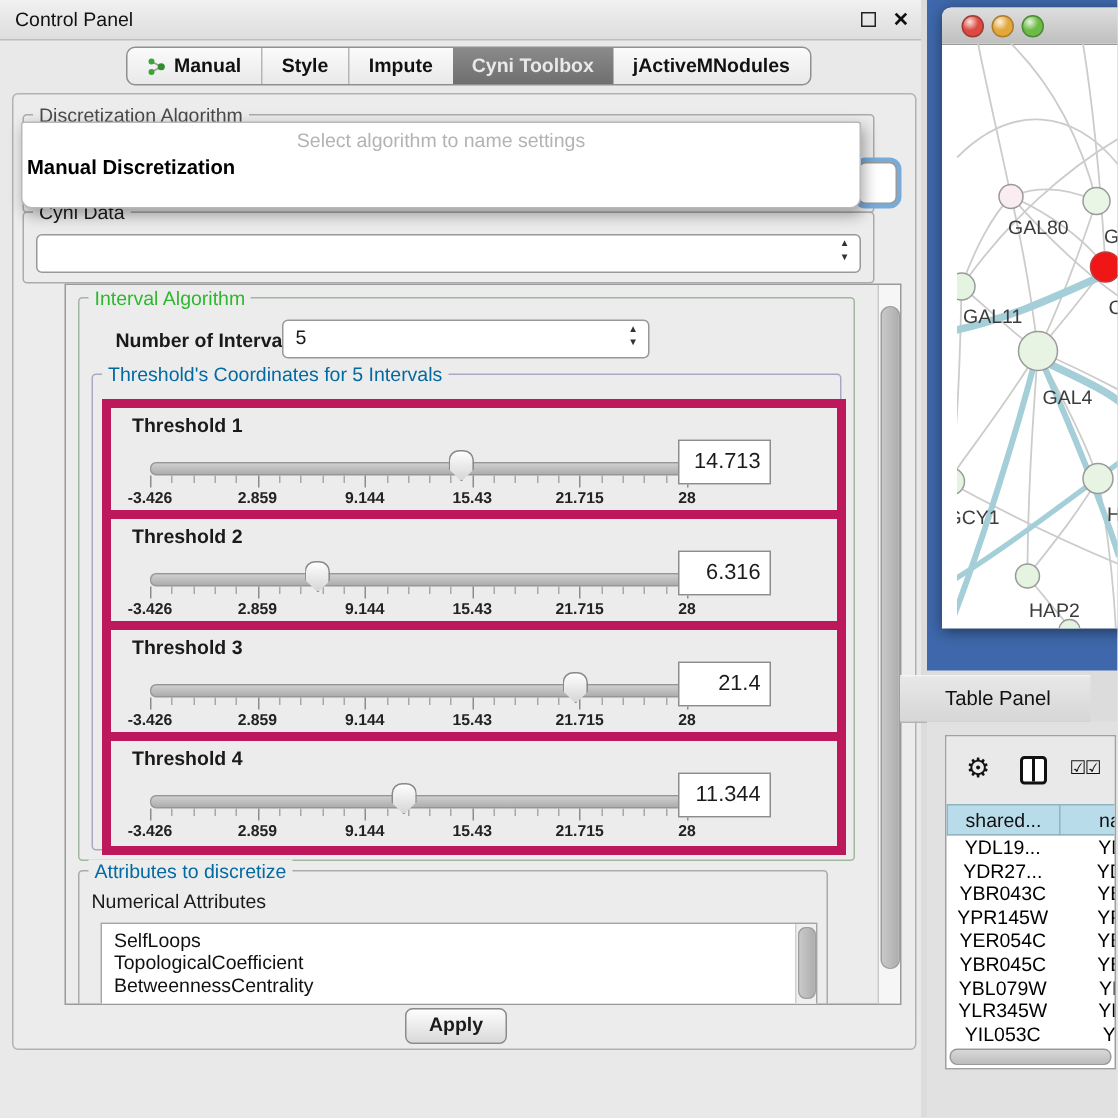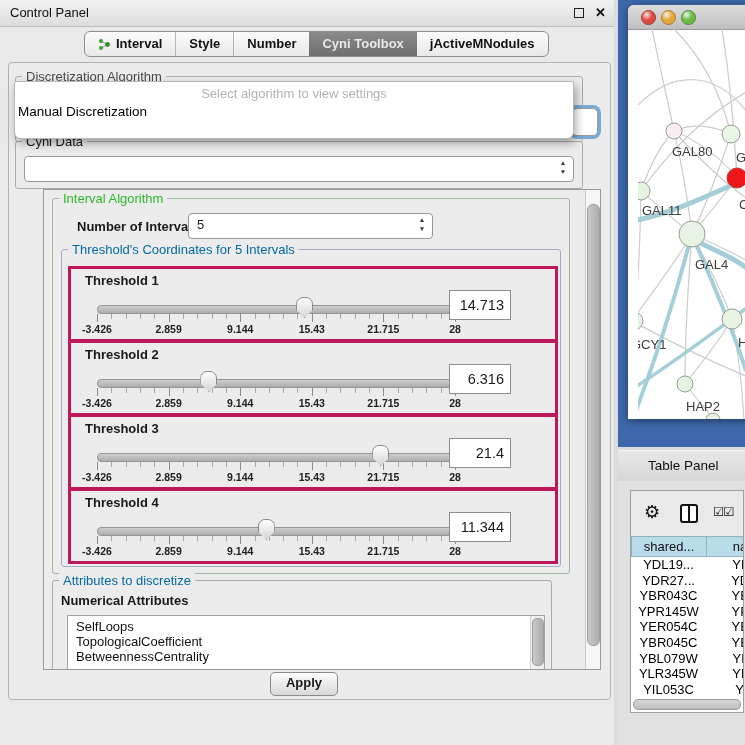--- a/index.html
+++ b/index.html
@@ -36,69 +36,69 @@
   .combo .val{position:absolute;left:8px;top:0;line-height:22px;white-space:nowrap}
   .stepper{position:absolute;right:3px;top:1px;width:14px;text-align:center;color:#333}
   .stepper div{font-size:6.5px;line-height:9px}
   #table-combo{left:8px;top:14px;width:548px;height:24px}
   
   #algo-popup{position:absolute;left:14px;top:81px;width:558px;height:56px;background:#fff;
       border:1px solid #b9b9b9;border-radius:2px 2px 7px 7px;box-shadow:2px 4px 10px rgba(0,0,0,.35);z-index:50}
   #algo-placeholder{position:absolute;left:0;top:3px;width:100%;text-align:center;color:#b3b3b3;font-size:13px;line-height:17px}
   #algo-options{position:absolute;left:3px;top:21px;right:3px}
   .algo-opt{font-size:13.5px;line-height:17px;color:#000;white-space:nowrap}
-  .algo-opt.hl{font-weight:400}
+  .algo-opt.hl{font-weight:700}
   
   #viewport{position:absolute;left:34px;top:126px;width:556px;height:479px;border:1px solid #9a9a9a;
       background:#ececec;overflow:hidden}
   #vscroll{position:absolute;top:0;bottom:0;right:0;width:14px;background:#f6f6f6;border-left:1px solid #c9c9c9}
   #vscroll .sthumb{position:absolute;left:1px;top:14px;width:11px;height:440px;border-radius:6px;
       background:linear-gradient(90deg,#c9c9c9,#aeaeae);border:1px solid #9e9e9e}
   #g-interval{left:8px;top:8px;width:516px;height:374px;border-color:#9fb89f}
   #noi-label{position:absolute;left:24px;top:20px;font-size:13px;font-weight:700}
   #noi-spinner{left:135px;top:14px;width:243px;height:24px}
   #g-thresh{left:8px;top:50px;width:498px;height:316px;border-color:#a9a9c4}
-  .tpanel{position:absolute;left:6px;width:484px;height:70px;background:#ececec;border:3px solid #be185d}
+  .tpanel{position:absolute;left:6px;width:484px;height:70px;background:#ececec;border:6px solid #be185d}
   .tp-label{position:absolute;left:14px;top:4px;font-size:13px;font-weight:700}
   .track{position:absolute;left:26px;top:36px;width:358px;height:7px;border-radius:4px;
       background:linear-gradient(#cfcfcf,#adadad);border:1px solid #969696}
   .thumb{position:absolute;top:28px;width:15px;height:19px;
       background:linear-gradient(#fefefe,#d6d6d6);border:1px solid #8a8a8a;
       border-radius:7px 7px 2px 2px;
       clip-path:polygon(0 0,100% 0,100% 60%,50% 100%,0 60%);z-index:2}
   .ticks{position:absolute;left:26px;top:45px;width:358px;height:9px}
   .tick{position:absolute;top:0;width:1px;background:#8c8c8c}
   .tick.major{height:8px}
   .tick.minor{height:5px;background:#a8a8a8}
   .tlabels{position:absolute;left:26px;top:54px;width:358px;height:12px}
   .tlab{position:absolute;transform:translateX(-50%);font-size:10.5px;font-weight:700;color:#222;white-space:nowrap}
   .vbox{position:absolute;left:378px;top:21px;width:54px;height:28px;background:#fff;border:1px solid #8d8d8d;
       font-size:14.5px;line-height:28px;text-align:right;padding-right:6px;box-sizing:content-box}
   #g-attrs{left:8px;top:390px;width:498px;height:150px}
-  #attrs-label{position:absolute;left:8px;top:12px;font-size:13px;font-weight:700}
+  #attrs-label{position:absolute;left:8px;top:12px;font-size:13px;font-weight:400}
   #attr-list{position:absolute;left:14px;top:34px;width:476px;height:112px;background:#fff;border:1px solid #a5a5a5}
   #attr-list ul{margin:0;padding:3px 15px 0 8px;list-style:none}
   #attr-list li{font-size:13px;line-height:15px;color:#111}
   #attr-scroll{position:absolute;right:0;top:0;bottom:0;width:13px;background:#f0f0f0;border-left:1px solid #d0d0d0}
   #attr-scroll .sthumb{position:absolute;left:1px;top:2px;width:10px;height:46px;border-radius:5px;
       background:linear-gradient(90deg,#c9c9c9,#aeaeae);border:1px solid #9e9e9e}
   #apply-btn{position:absolute;left:261px;top:609px;width:66px;height:22px;
       background:linear-gradient(#fdfdfd,#d9d9d9);border:1px solid #8b8b8b;border-radius:5px;
       font-size:13px;font-weight:700;line-height:20px;text-align:center}
   
   #desktop{position:absolute;left:618px;top:0;width:127px;height:447px;background:#3e68ab}
   #netwin{position:absolute;left:10px;top:5px;width:130px;height:414px;background:#fff;
       border-radius:6px 6px 0 0;box-shadow:0 2px 9px rgba(0,0,0,.45)}
   #nw-titlebar{position:absolute;left:0;top:0;width:100%;height:24px;border-radius:6px 6px 0 0;
       background:linear-gradient(#dedede,#bfbfbf);border-bottom:1px solid #999}
   .light{position:absolute;top:5px;width:13px;height:13px;border-radius:50%;
       background-image:radial-gradient(circle at 35% 28%,rgba(255,255,255,.85),rgba(255,255,255,0) 45%)}
   #nw-canvas{position:absolute;left:10px;top:24px;width:112px;height:390px;overflow:hidden}
   .nlabel{font-size:13px;fill:#3c3c3c;font-family:"Liberation Sans",sans-serif}
-  #tp-header{position:absolute;left:618px;top:450px;width:127px;height:30px;
+  #tp-header{position:absolute;left:600px;top:450px;width:127px;height:30px;
       background:linear-gradient(#e8e8e8,#d6d6d6);border-top:1px solid #f4f4f4;border-bottom:1px solid #b3b3b3}
   #tp-title{position:absolute;left:30px;top:0;line-height:30px;font-size:13.5px;color:#111}
   #tp-body{position:absolute;left:618px;top:481px;width:127px;height:264px;background:#e1e1e1}
   #tbox{position:absolute;left:12px;top:9px;width:112px;height:221px;background:#fff;
       border:1px solid #a0a0a0;overflow:hidden}
   #tbox-toolbar{position:absolute;left:0;top:0;width:100%;height:45px;background:#e9e9e9}
   #gear-icon{position:absolute;left:13px;top:10px;font-size:18px;color:#111}
   #split-icon{position:absolute;left:49px;top:13px;width:14px;height:15px;border:2px solid #111;border-radius:3px;background:#fff}
   #split-icon div{position:absolute;left:50%;top:0;bottom:0;width:2px;background:#111;transform:translateX(-1px)}
   #check-icons{position:absolute;left:82px;top:13px;font-size:12.5px;letter-spacing:-1px;color:#111}
@@ -128,27 +128,27 @@
 
   <div id="top-tabs" class="tabbar">
     <div class="tab">
       <svg class="net-icon" viewBox="0 0 13 13">
         <line x1="3" y1="3" x2="9.5" y2="6.5" stroke="#9a9a9a" stroke-width="1"></line>
         <line x1="3" y1="10" x2="9.5" y2="6.5" stroke="#9a9a9a" stroke-width="1"></line>
         <circle cx="3" cy="3" r="2" fill="#3aa33a"></circle>
         <circle cx="3" cy="10" r="2" fill="#3aa33a"></circle>
         <circle cx="9.5" cy="6.5" r="2.4" fill="#2f8f2f"></circle>
       </svg>
-      <span>Interval</span>
+      <span>Manual</span>
     </div>
     <div class="tab sep">
         <span>Style</span>
       </div>
     <div class="tab sep">
-        <span>Number</span>
+        <span>Impute</span>
       </div>
     <div class="tab selected">
         <span>Cyni Toolbox</span>
       </div>
     <div class="tab">
         <span>jActiveMNodules</span>
       </div>
   </div>
 
   <div id="outer">
@@ -373,21 +373,21 @@
       <div id="vscroll">
           <div class="sthumb"></div>
         </div>
     </div>
 
     <div id="apply-btn">Apply</div>
   </div>
 
 
   <div id="algo-popup">
-    <div id="algo-placeholder">Select algorithm to view settings</div>
+    <div id="algo-placeholder">Select algorithm to name settings</div>
     <div id="algo-options">
         <div class="algo-opt hl">Manual Discretization</div>
       </div>
   </div>
 </div>
 
 <div id="desktop">
   <div id="netwin">
     <div id="nw-titlebar">
       <span class="light" style="left: 13px; background-color: rgb(221, 74, 65); border: 1px solid rgb(160, 58, 50);" id="light-close"></span>

